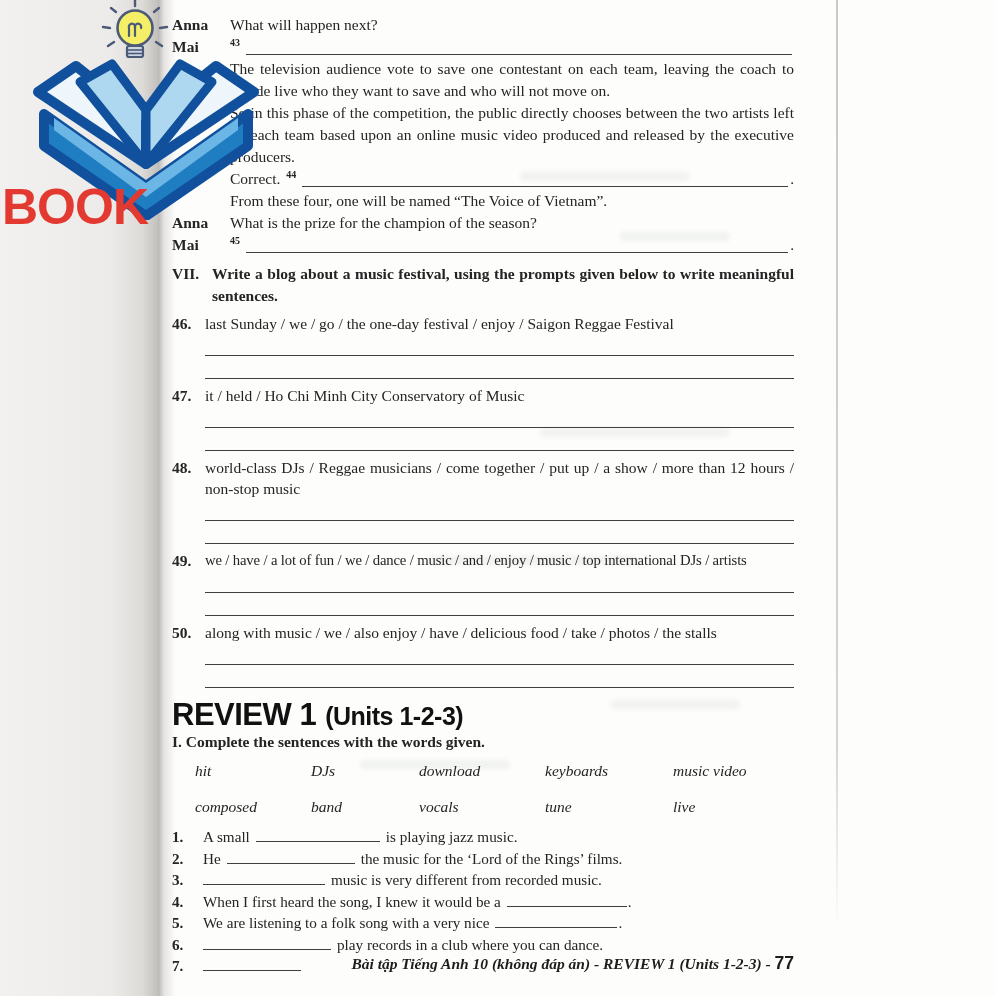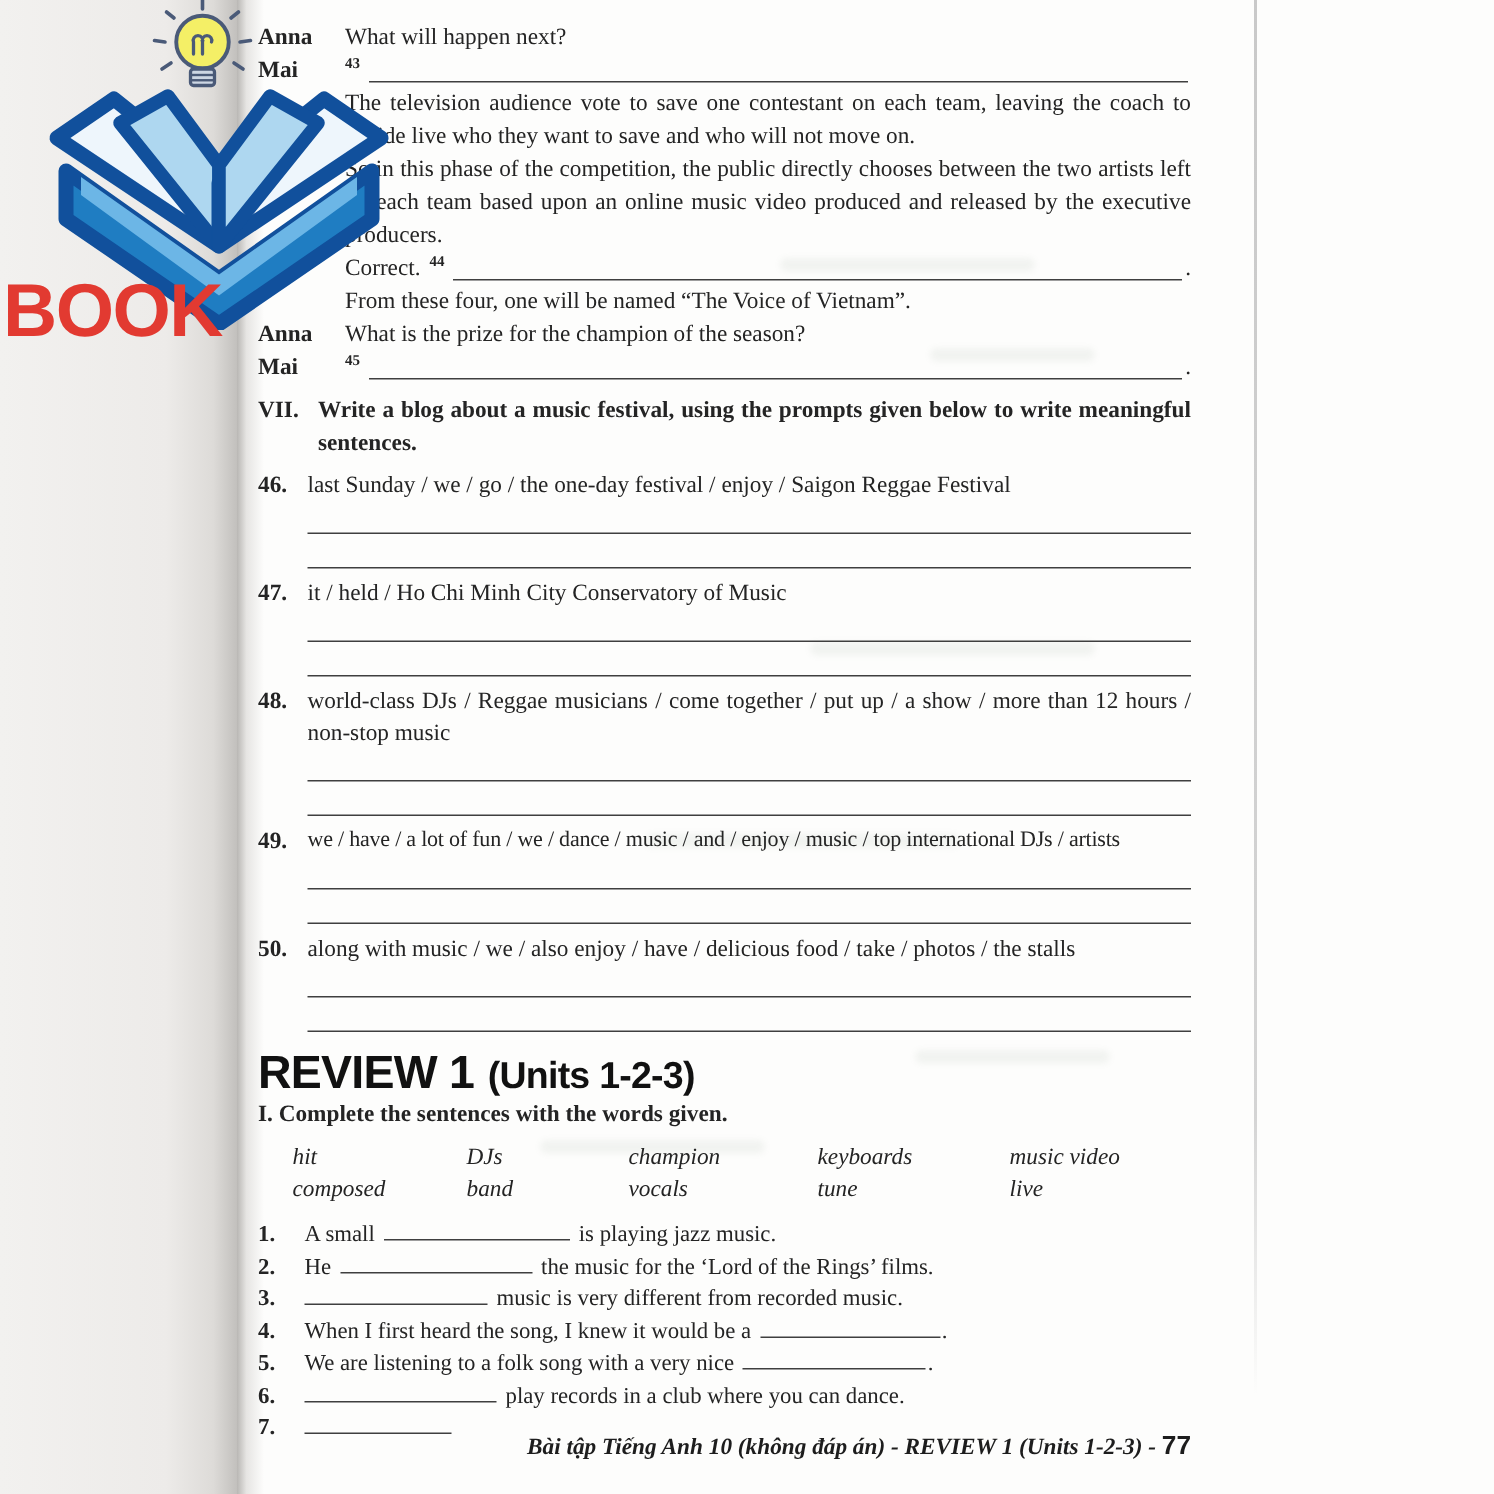--- a/index.html
+++ b/index.html
@@ -54,21 +54,21 @@
   .uline{height:0;border-bottom:1.5px solid #3f3f3f;margin-left:33px;margin-top:21px;}
   .uline.u2{margin-top:22px;}
 
   
   .review-title{margin-top:16px;font-family:"Liberation Sans",sans-serif;color:#111;
                 display:flex;align-items:baseline;gap:9px;}
   .rt1{font-size:31px;font-weight:800;letter-spacing:-0.5px;}
   .rt2{font-size:25px;font-weight:800;letter-spacing:-0.5px;}
   .rinstr{margin-top:4px;font-weight:bold;line-height:21px;}
   .wordbank{margin:8px 0 0 23px;display:grid;grid-template-columns:116px 108px 126px 128px 1fr;
-            row-gap:0;font-style:italic;line-height:21px;}
+            row-gap:15px;font-style:italic;line-height:21px;}
   .sentences{margin-top:9px;font-size:15.2px;line-height:21.5px;}
   .srow{display:flex;}
   .snum{width:31px;flex-shrink:0;font-weight:bold;}
   .stxt{flex:1;}
   .sblank{display:inline-block;border-bottom:1.4px solid #3f3f3f;height:12px;margin:0 6px;}
   .sblank.lead{margin-left:0;}
 
   
   .footer{position:absolute;left:172px;top:953px;width:622px;text-align:right;z-index:2;
           font-size:15.5px;color:#1d1d1d;}
@@ -212,21 +212,21 @@
       <span class="rt2">(Units 1-2-3)</span>
     </div>
     <div class="rinstr">
       <span>I.</span>
       <span>Complete the sentences with the words given.</span>
     </div>
 
     <div class="wordbank">
       <span>hit</span>
       <span>DJs</span>
-      <span>champion</span>
+      <span>download</span>
       <span>keyboards</span>
       <span>music video</span>
       <span>composed</span>
       <span>band</span>
       <span>vocals</span>
       <span>tune</span>
       <span>live</span>
     </div>
 
     <div class="sentences">

